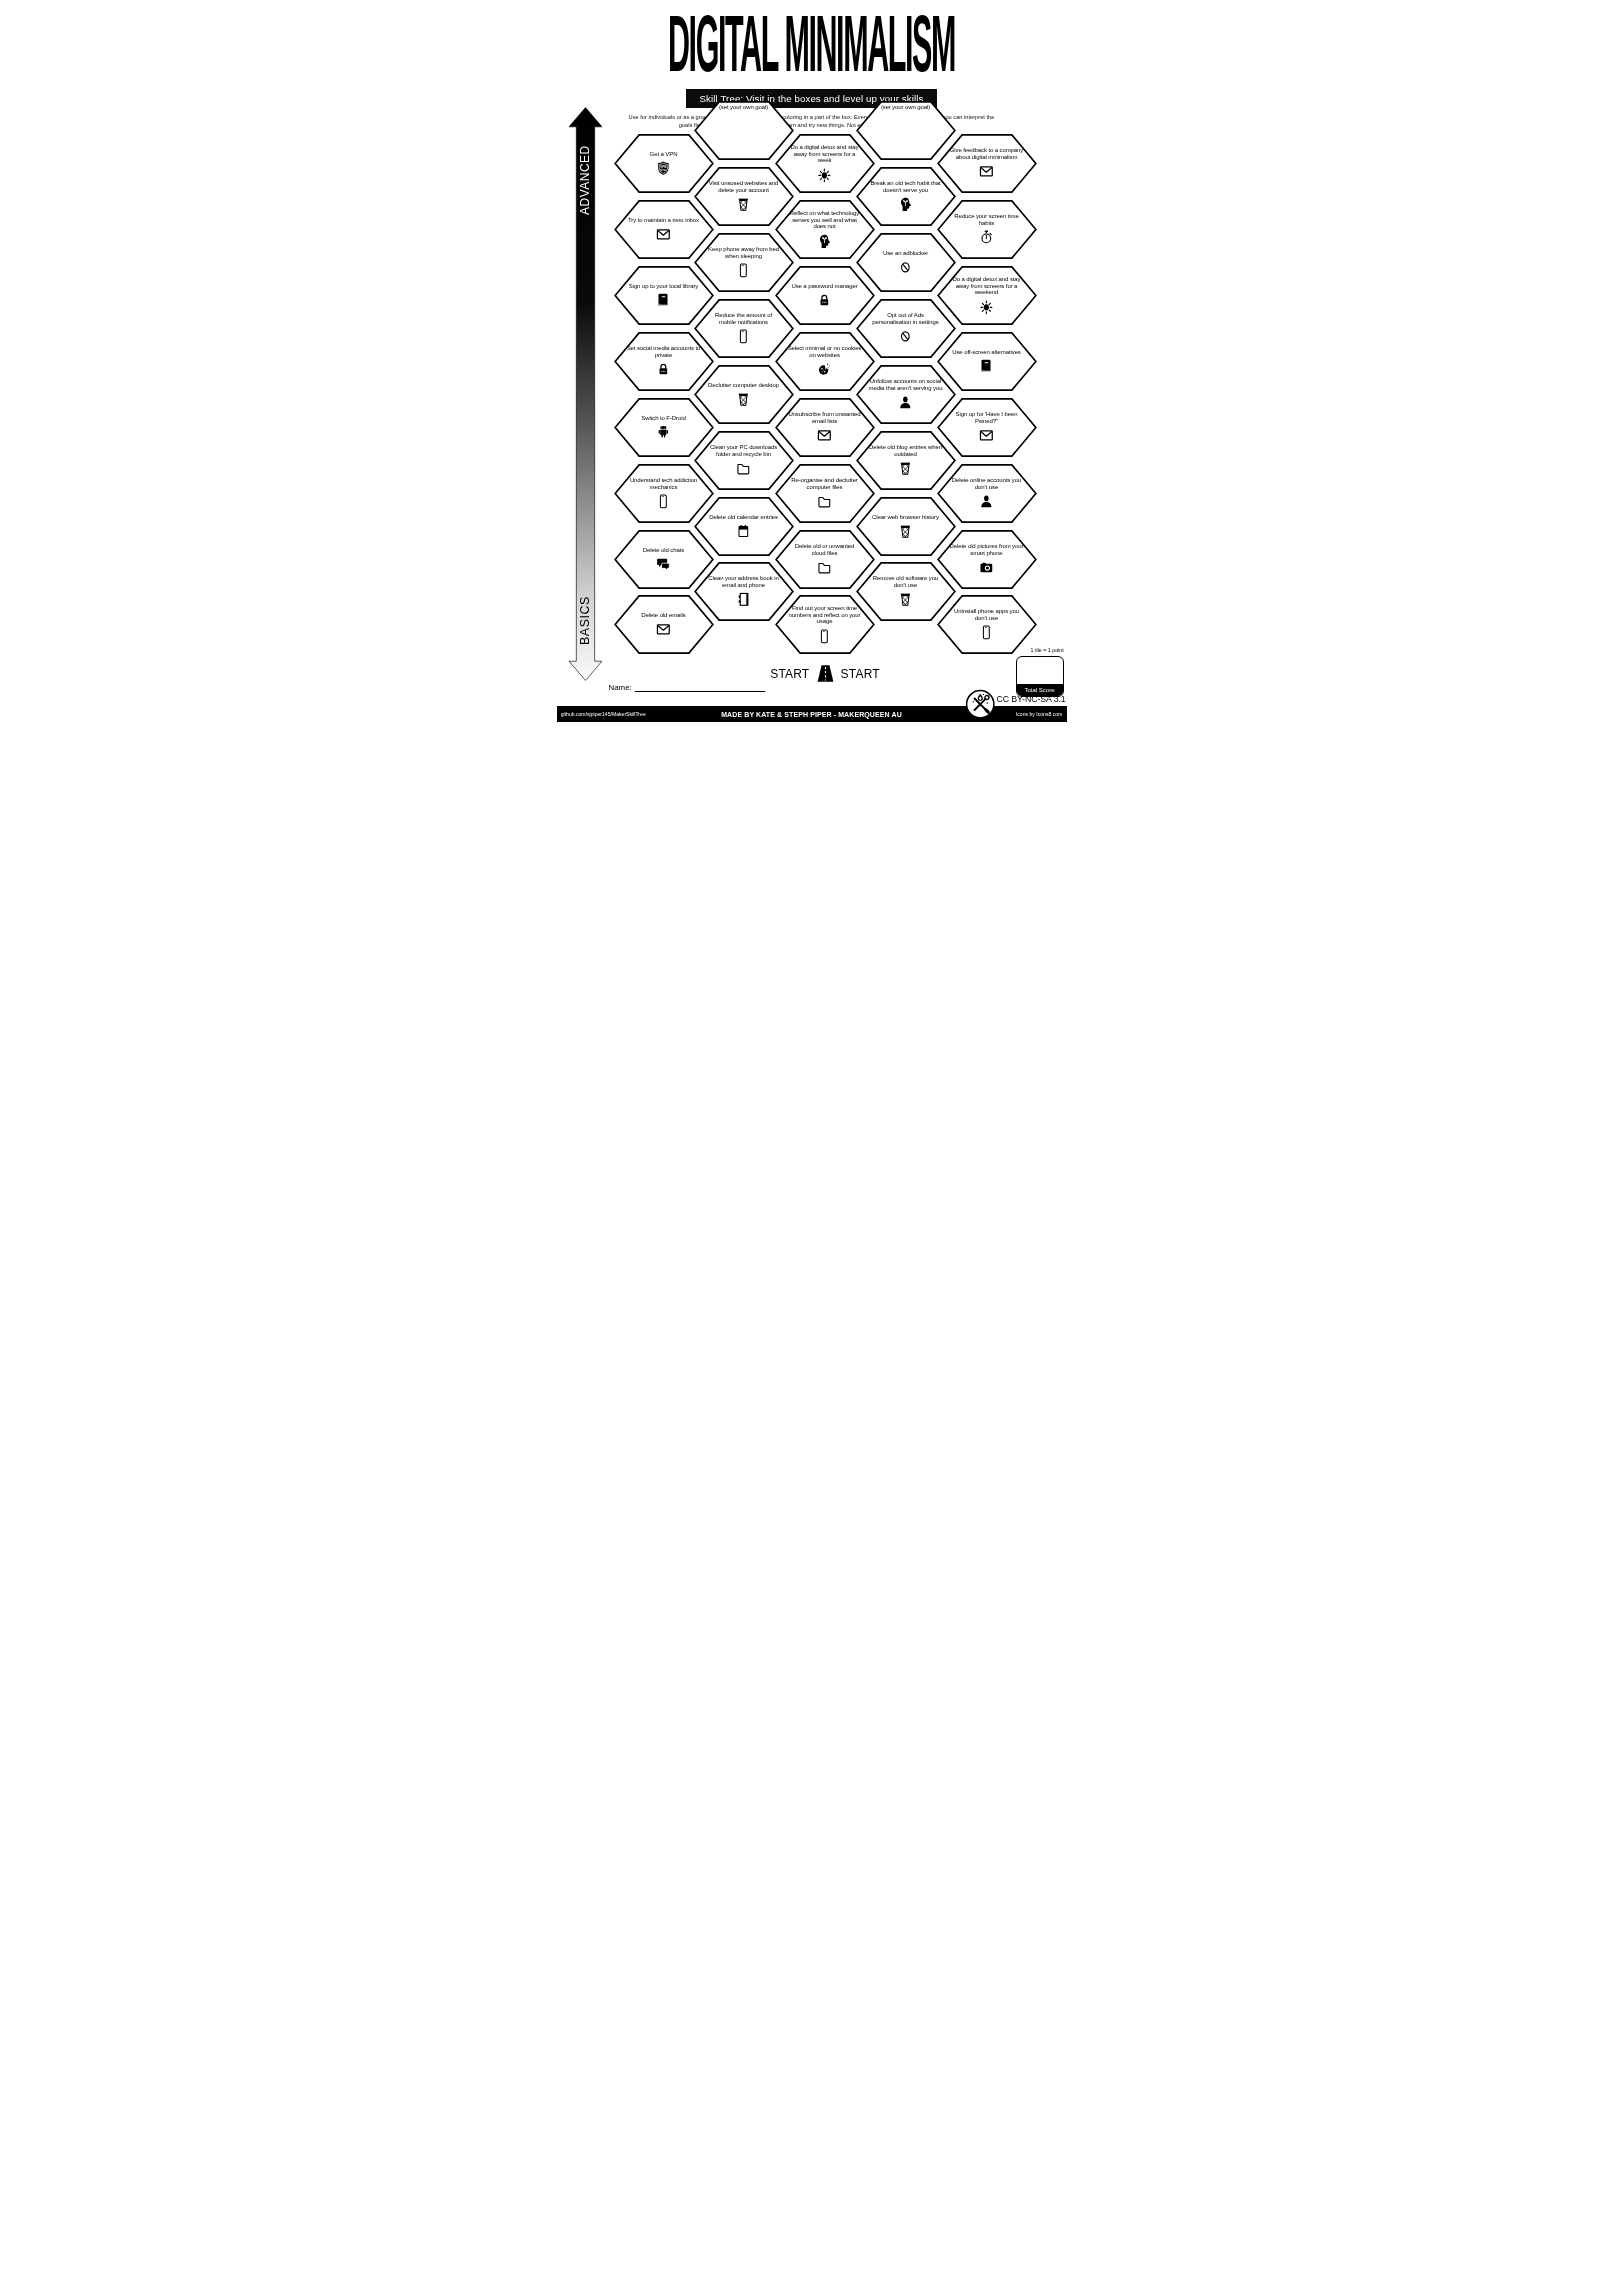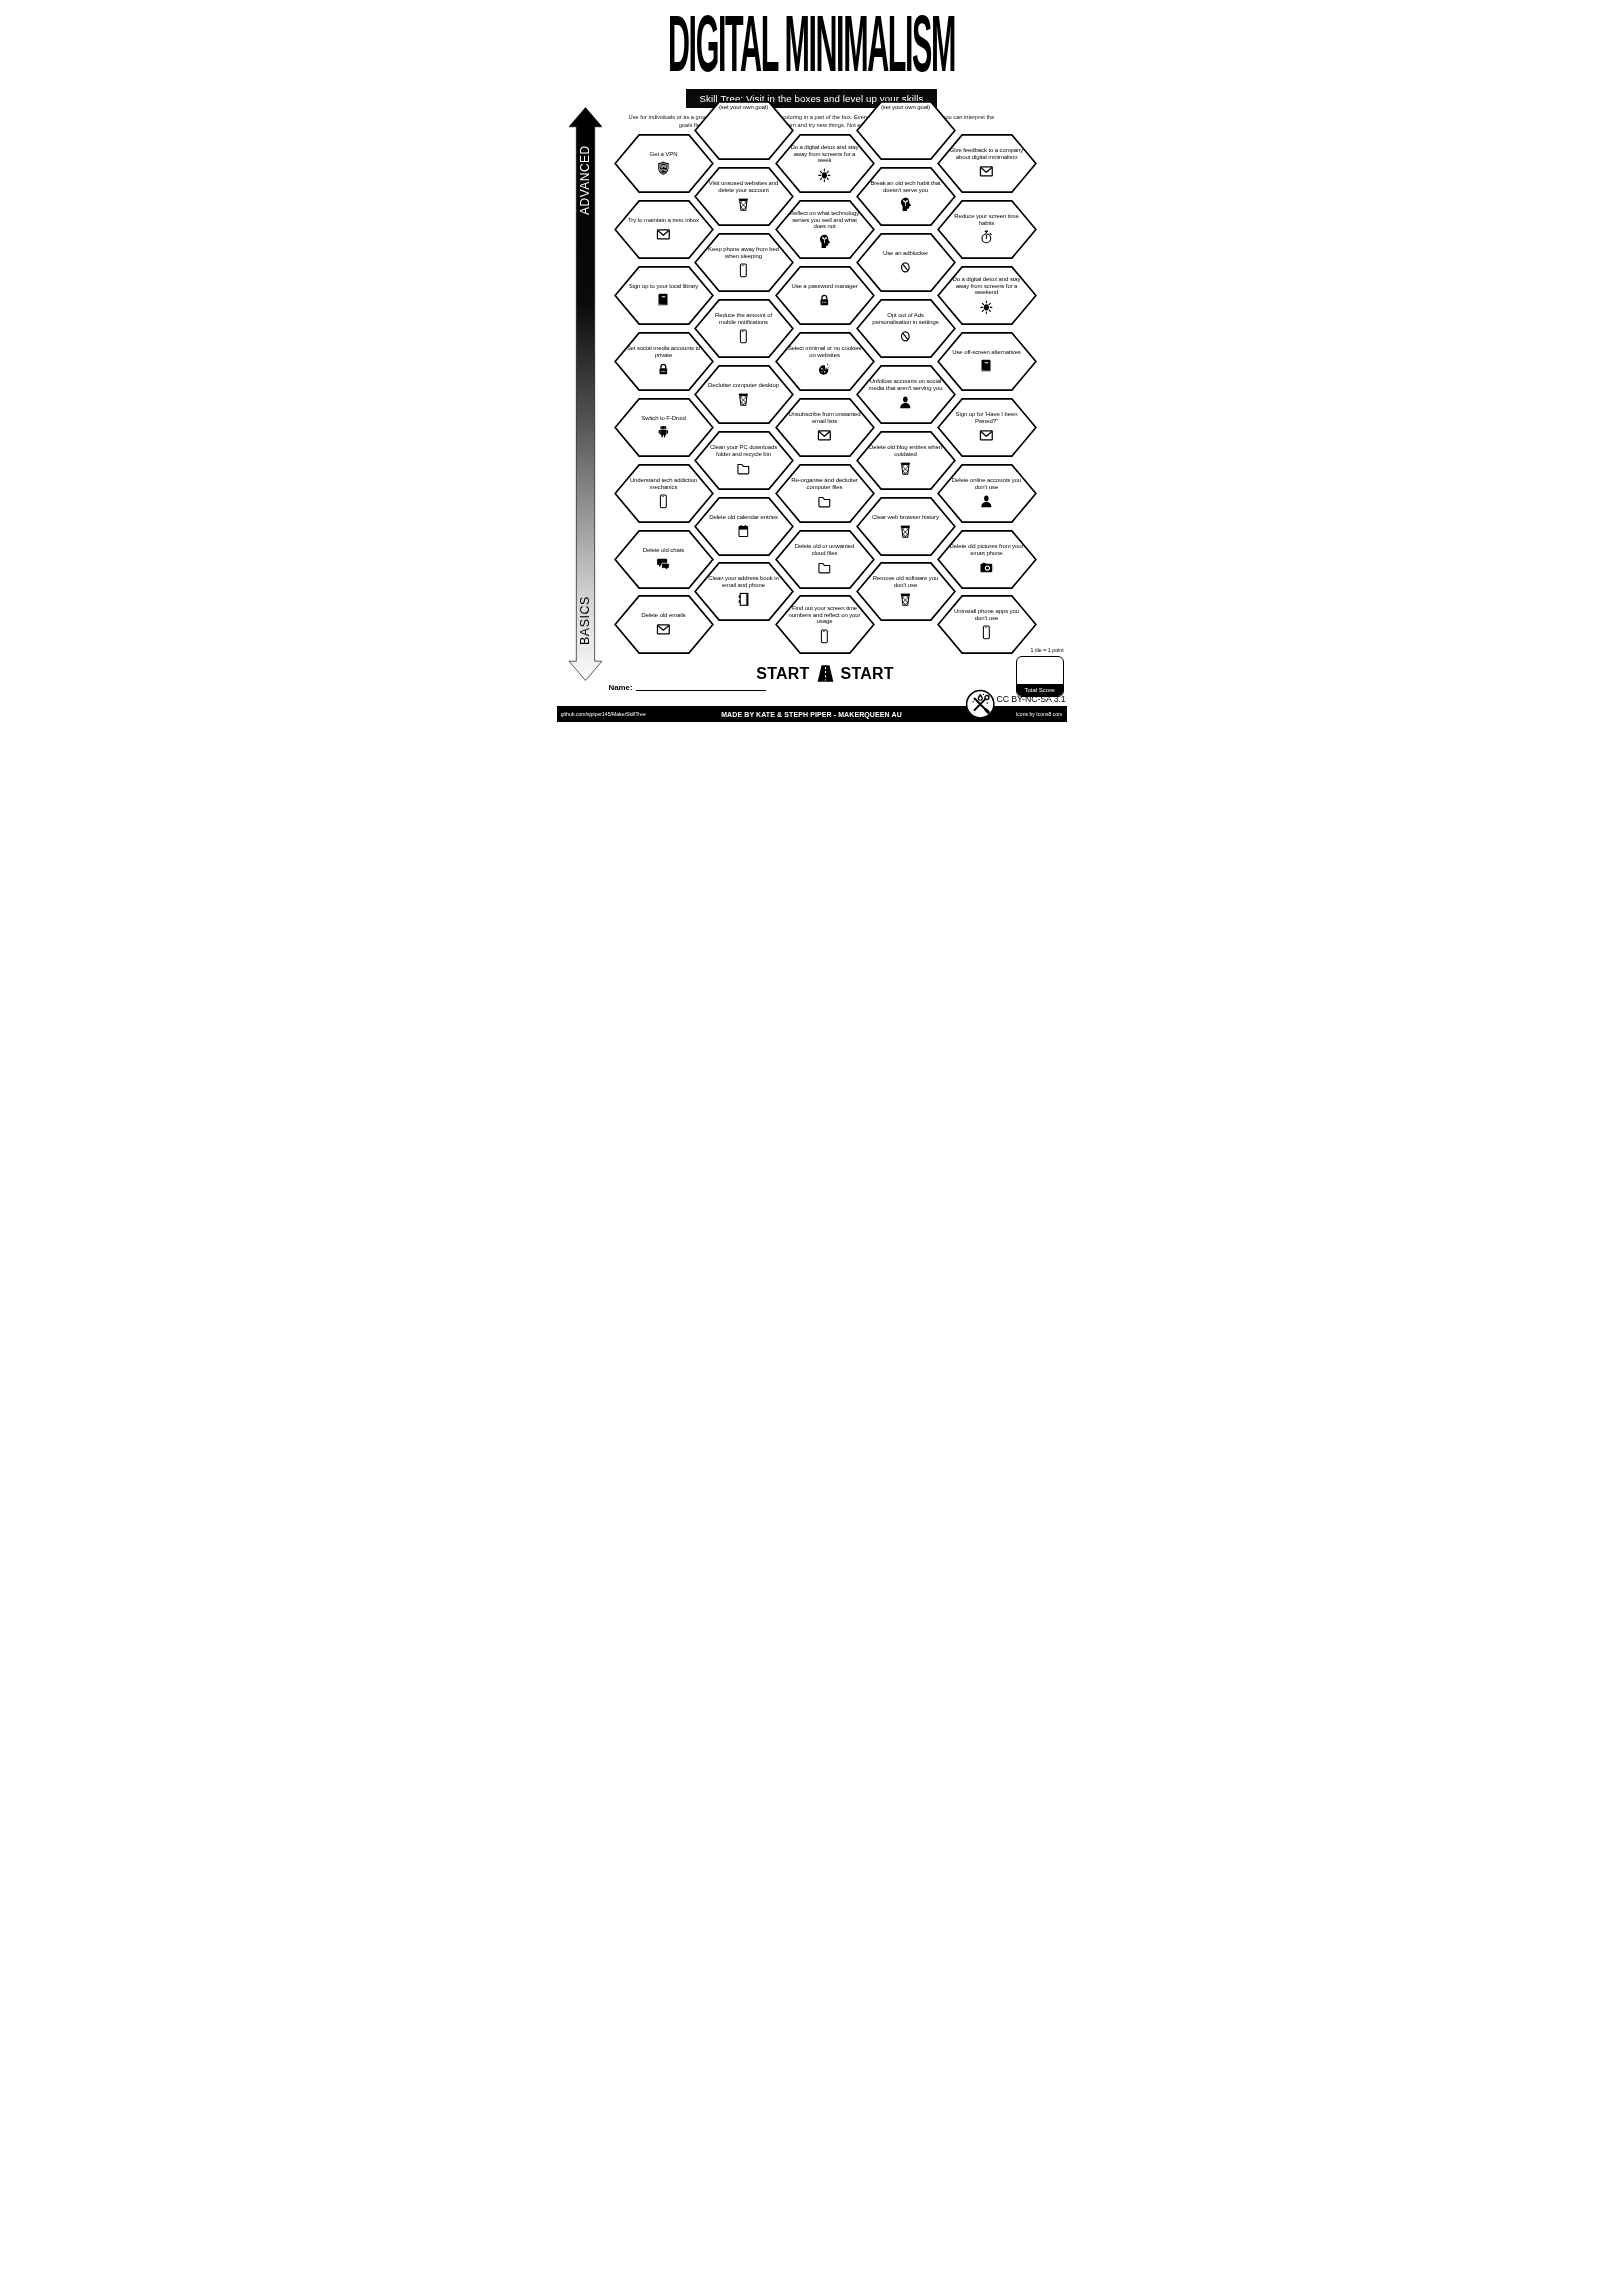--- a/index.html
+++ b/index.html
@@ -39,24 +39,24 @@
     align-items:center; justify-content:center; gap:2.3px; padding:3.7px 10.2px;
     box-sizing:border-box; text-align:center;
   }
   .tile-label { font-size:6px; line-height:1.16; letter-spacing:-0.1px; color:#050505; width:74px; }
   .tile-icon { width:16.7px; height:16.7px; flex:0 0 auto; }
   .tile--goal .tile-inner { justify-content:flex-start; padding-top:2.8px; }
   
   .start-row {
     position:absolute; left:185px; top:662px; width:167px; height:23px;
     display:flex; align-items:center; justify-content:center; gap:5.1px;
-    font-size:16px; font-weight:bold; letter-spacing:0.2px;
+    font-size:12px; font-weight:normal; letter-spacing:0.2px;
   }
   .start-road { width:21px; height:21px; }
-  .name-row { position:absolute; left:52px; top:683px; font-size:7.9px; display:flex; align-items:flex-start;font-weight:bold; }
+  .name-row { position:absolute; left:52px; top:683px; font-size:7.9px; display:flex; align-items:center; }
   .name-line { display:inline-block; width:130px; height:7.4px; border-bottom:0.9px solid #000; margin-left:3.2px; }
   .point-note { position:absolute; right:2.8px; top:647px; font-size:5.3px; }
   .score-box {
     position:absolute; left:459px; top:656px; width:48px; height:41px;
     border:1.4px solid #000; border-radius:6px; overflow:hidden; box-sizing:border-box;
     display:flex; flex-direction:column; background:#fff;
   }
   .score-space { flex:1; }
   .score-bar {
     height:12.5px; background:#000; color:#fff; font-size:6px;

